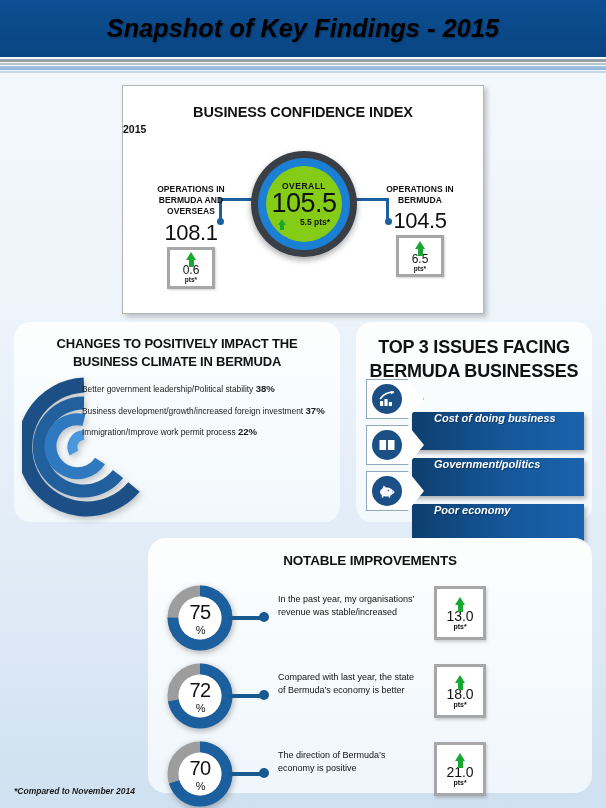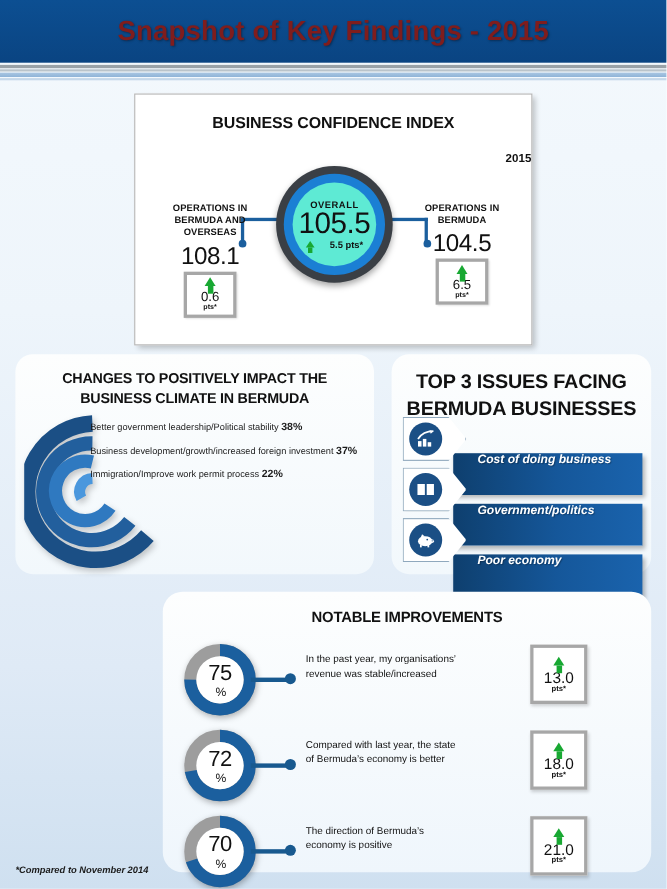--- a/index.html
+++ b/index.html
@@ -22,23 +22,24 @@
     background: #0b4d8f;
     background: linear-gradient(180deg,#0c4f92 0%,#0a4482 100%);
   }
   .header-title {
     position: absolute;
     top: 0; left: 0;
     width: 606px;
     height: 57px;
     line-height: 57px;
     text-align: center;
-    color: #7f1d1d;
+    color: #000000;
     font-size: 25px;
     font-weight: bold;
+    font-style: italic;
     letter-spacing: 0.2px;
     text-shadow: 1px 1px 2px rgba(0,0,0,0.35);
   }
   .rule { position: absolute; left: 0; width: 606px; }
   .rule-a { top: 59px; height: 3px; background: #9aa2a8; }
   .rule-b { top: 63px; height: 2px; background: #b9c3ca; }
   .rule-c { top: 66px; height: 4px; background: linear-gradient(180deg,#a9c6e2,#8fb4d8); }
   .rule-d { top: 71px; height: 2px; background: #c5d8ea; }
 
   
@@ -52,25 +53,25 @@
   }
   .bci-title {
     text-align: center;
     font-size: 14.5px;
     font-weight: bold;
     color: #111;
     margin-top: 18px;
     letter-spacing: -0.1px;
   }
   .bci-year {
-    text-align: right;
+    text-align: left;
     font-size: 10.5px;
     font-weight: bold;
     color: #111;
-    margin-top: 18px;
+    margin-top: 3px;
   }
 
   
   .big-donut-wrap {
     position: absolute;
     left: 128px; top: 65px;
     width: 106px; height: 106px;
   }
   .big-donut-outer {
     position: absolute; inset: 0;
@@ -81,21 +82,21 @@
   .big-donut-blue {
     position: absolute; left: 7px; top: 7px;
     width: 92px; height: 92px;
     border-radius: 50%;
     background: #1b7fd4;
   }
   .big-donut-inner {
     position: absolute; left: 15px; top: 15px;
     width: 76px; height: 76px;
     border-radius: 50%;
-    background: #5eead4;
+    background: #84cc16;
     display: flex; flex-direction: column;
     align-items: center; justify-content: center;
   }
   .overall-label {
     font-size: 8.5px; font-weight: bold; color: #111;
     letter-spacing: 0.5px; margin-bottom: -2px;
   }
   .overall-value {
     font-size: 27px; color: #111; line-height: 1.05;
     letter-spacing: -0.5px;
@@ -247,21 +248,20 @@
     width: 145px;
     font-size: 9px; color: #111; line-height: 1.42;
   }
   .imp-box {
     position: absolute; left: 268px; top: 2px;
     width: 52px; height: 54px;
     border: 3px solid #a7a7a7; background: #ffffff;
     display: flex; flex-direction: column;
     align-items: center; justify-content: center;
     box-shadow: 1px 2px 3px rgba(0,0,0,0.18);
-    margin-left: 48px;
   }
   .imp-box .arrow-up { margin-bottom: 4px; }
   .imp-num { font-size: 14px; color: #111; line-height: 1; }
   .imp-unit { font-size: 7px; font-weight: bold; color: #111; }
 
   
   .footnote {
     position: absolute; left: 14px; top: 786px;
     font-size: 8.5px; font-weight: bold; font-style: italic;
     color: #1a1a1a;

